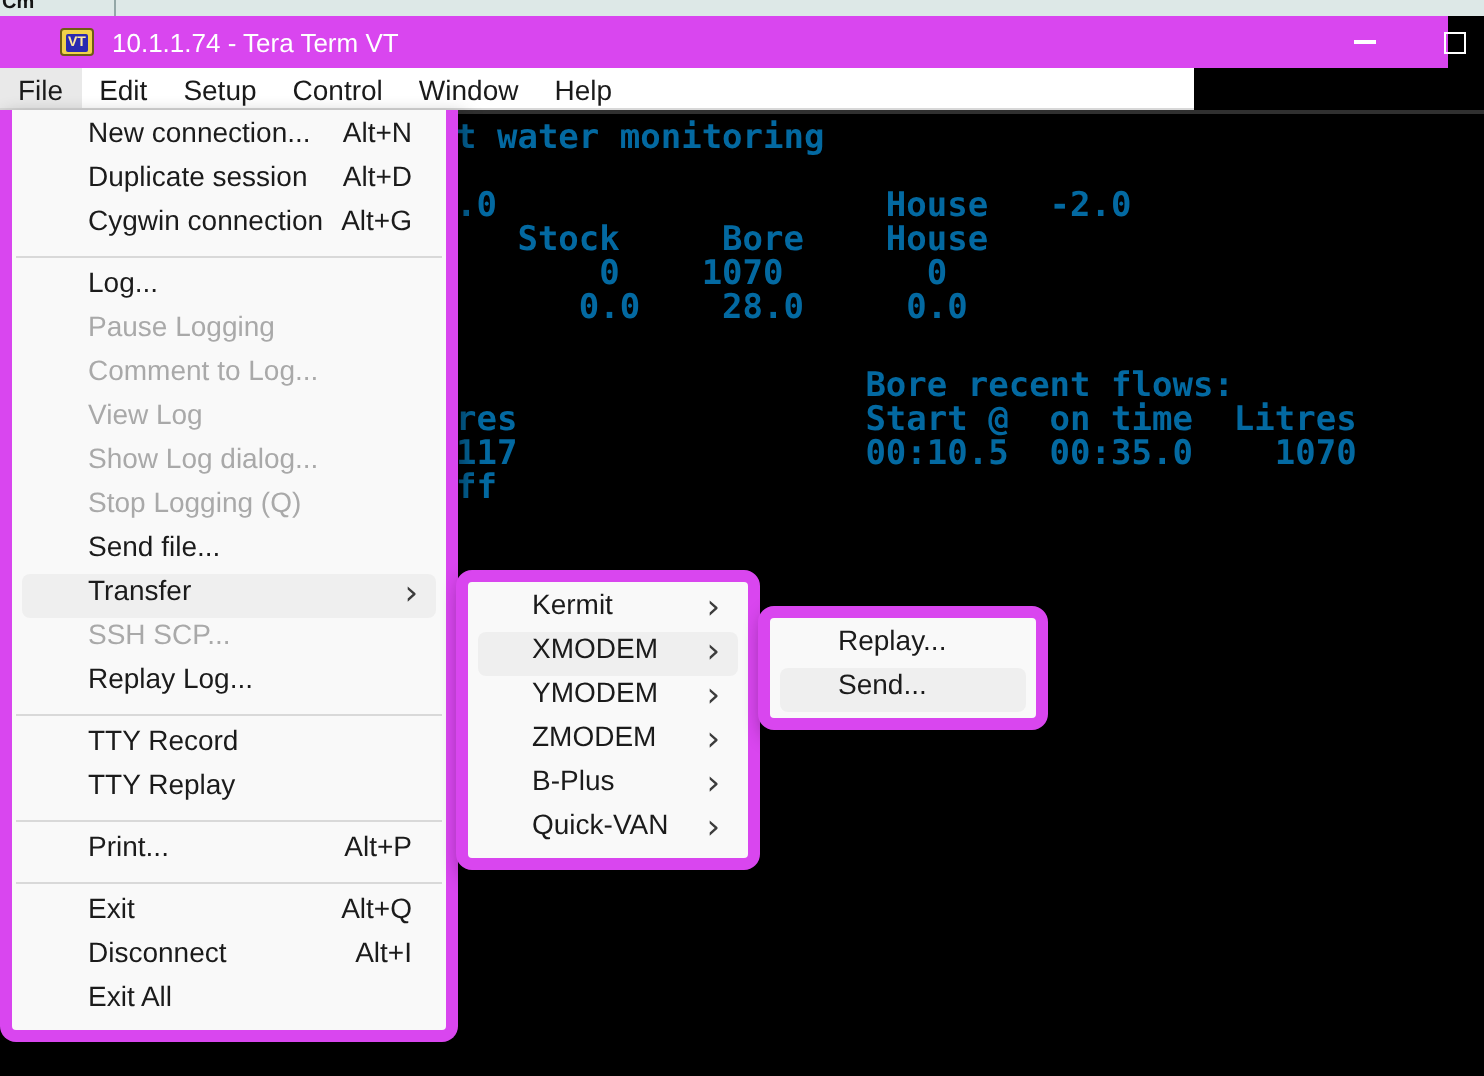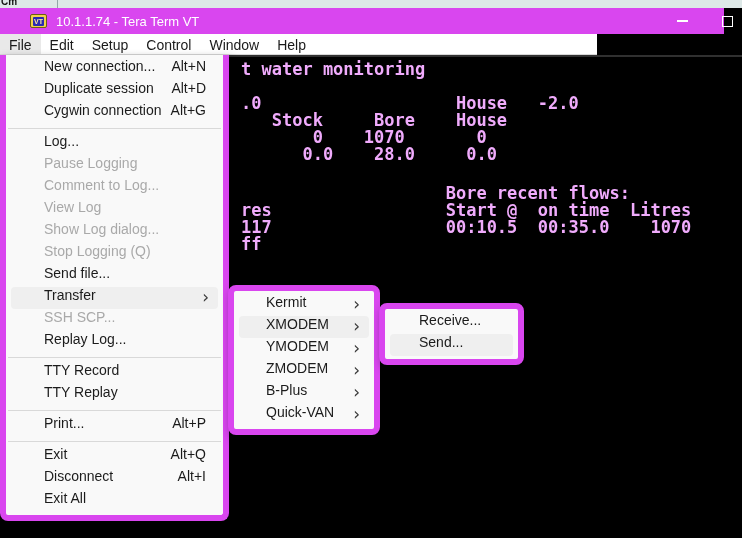--- a/index.html
+++ b/index.html
@@ -63,22 +63,22 @@
   }
   .mb-item { padding: 1px 9px 0; display: flex; align-items: center; }
   .mb-item.active { background: #e9e9e9; }
 
   
   .terminal {
     position: absolute; left: 0; top: 55px; width: 742px; height: 483px;
     background: #000; border-top: 2px solid #303030;
   }
   pre.term {
-    position: absolute; left: 241px;
-    color: #f0abfc;
+    position: absolute; left: 228px;
+    color: #0369a1;
     font-family: "DejaVu Sans Mono", monospace;
     font-weight: bold; font-size: 17px; line-height: 17px;
     white-space: pre;
   }
   #term-block-1 { top: 4px; }
   #term-block-2 { top: 128px; }
 
   
   .popup {
     position: absolute;
@@ -249,20 +249,20 @@
       <span class="mi-chev">›</span>
     </div>
     <div class="menu-item">
       <span>Quick-VAN</span>
       <span class="mi-chev">›</span>
     </div>
   </div>
 
   <div class="popup xmodem-menu">
     <div class="menu-item">
-      <span>Receive...</span>
+      <span>Replay...</span>
     </div>
     <div class="menu-item hl">
       <span>Send...</span>
     </div>
   </div>
 
 </div>
 
 </body></html>

